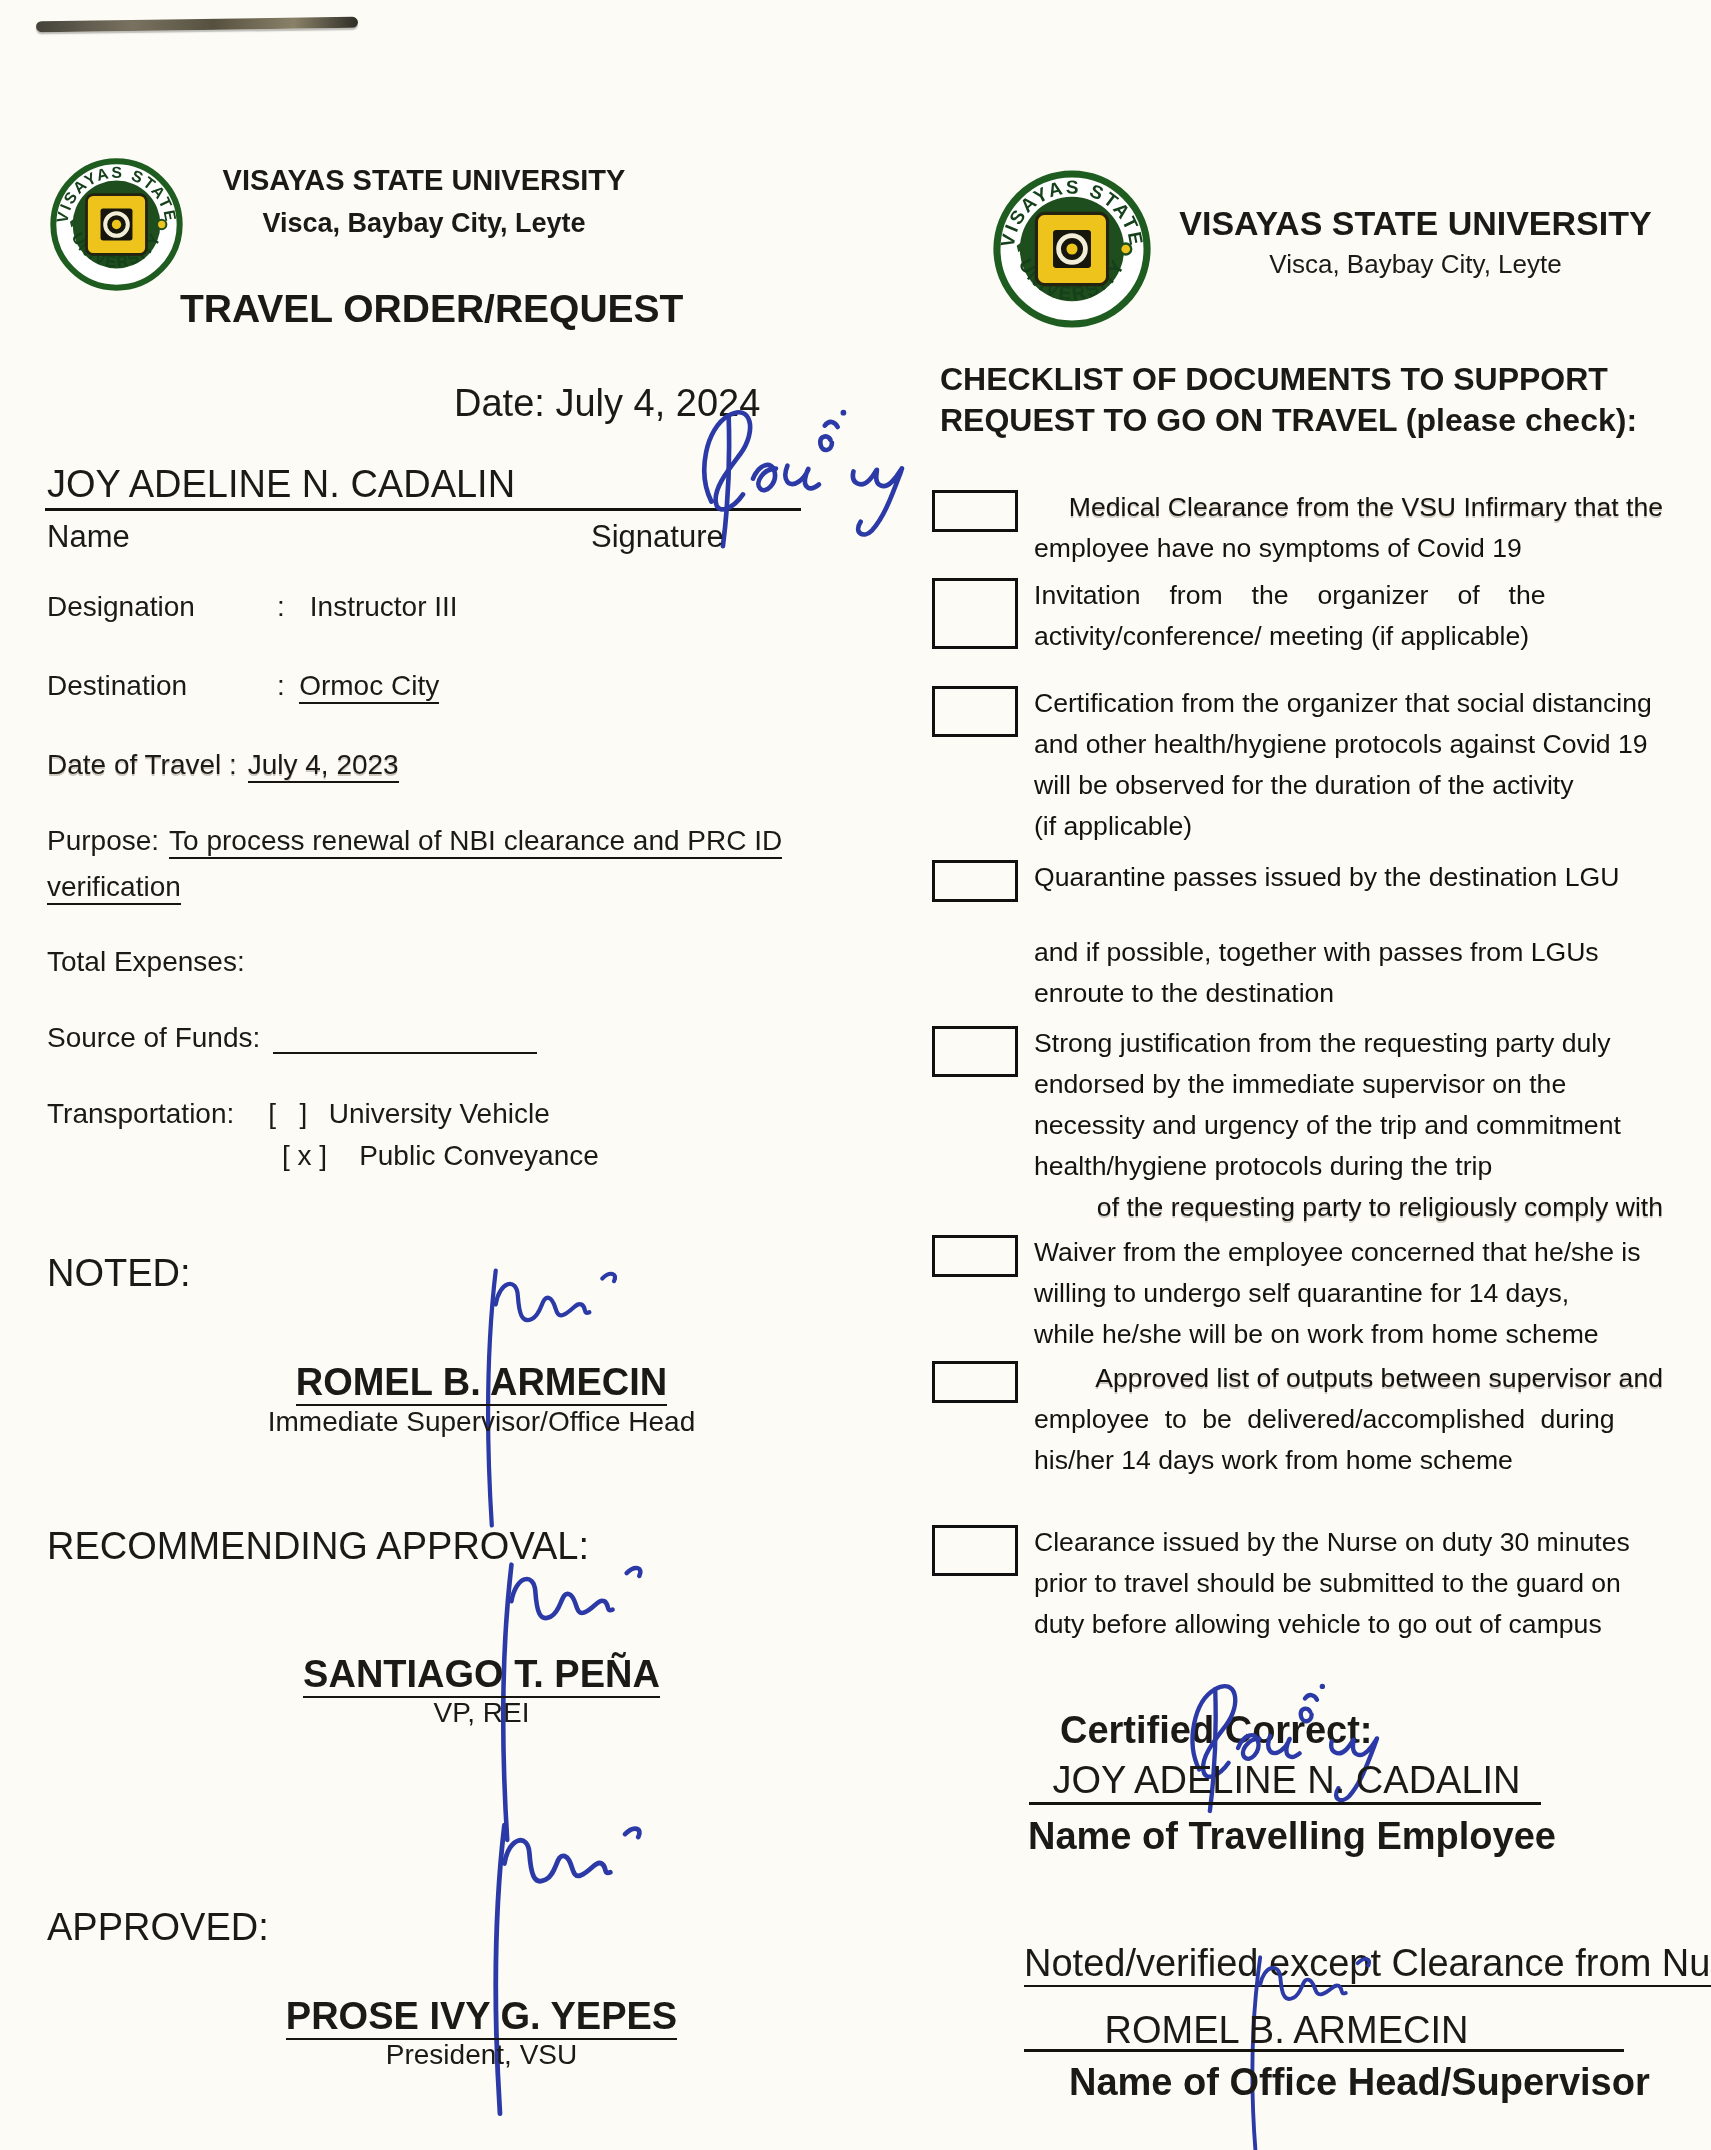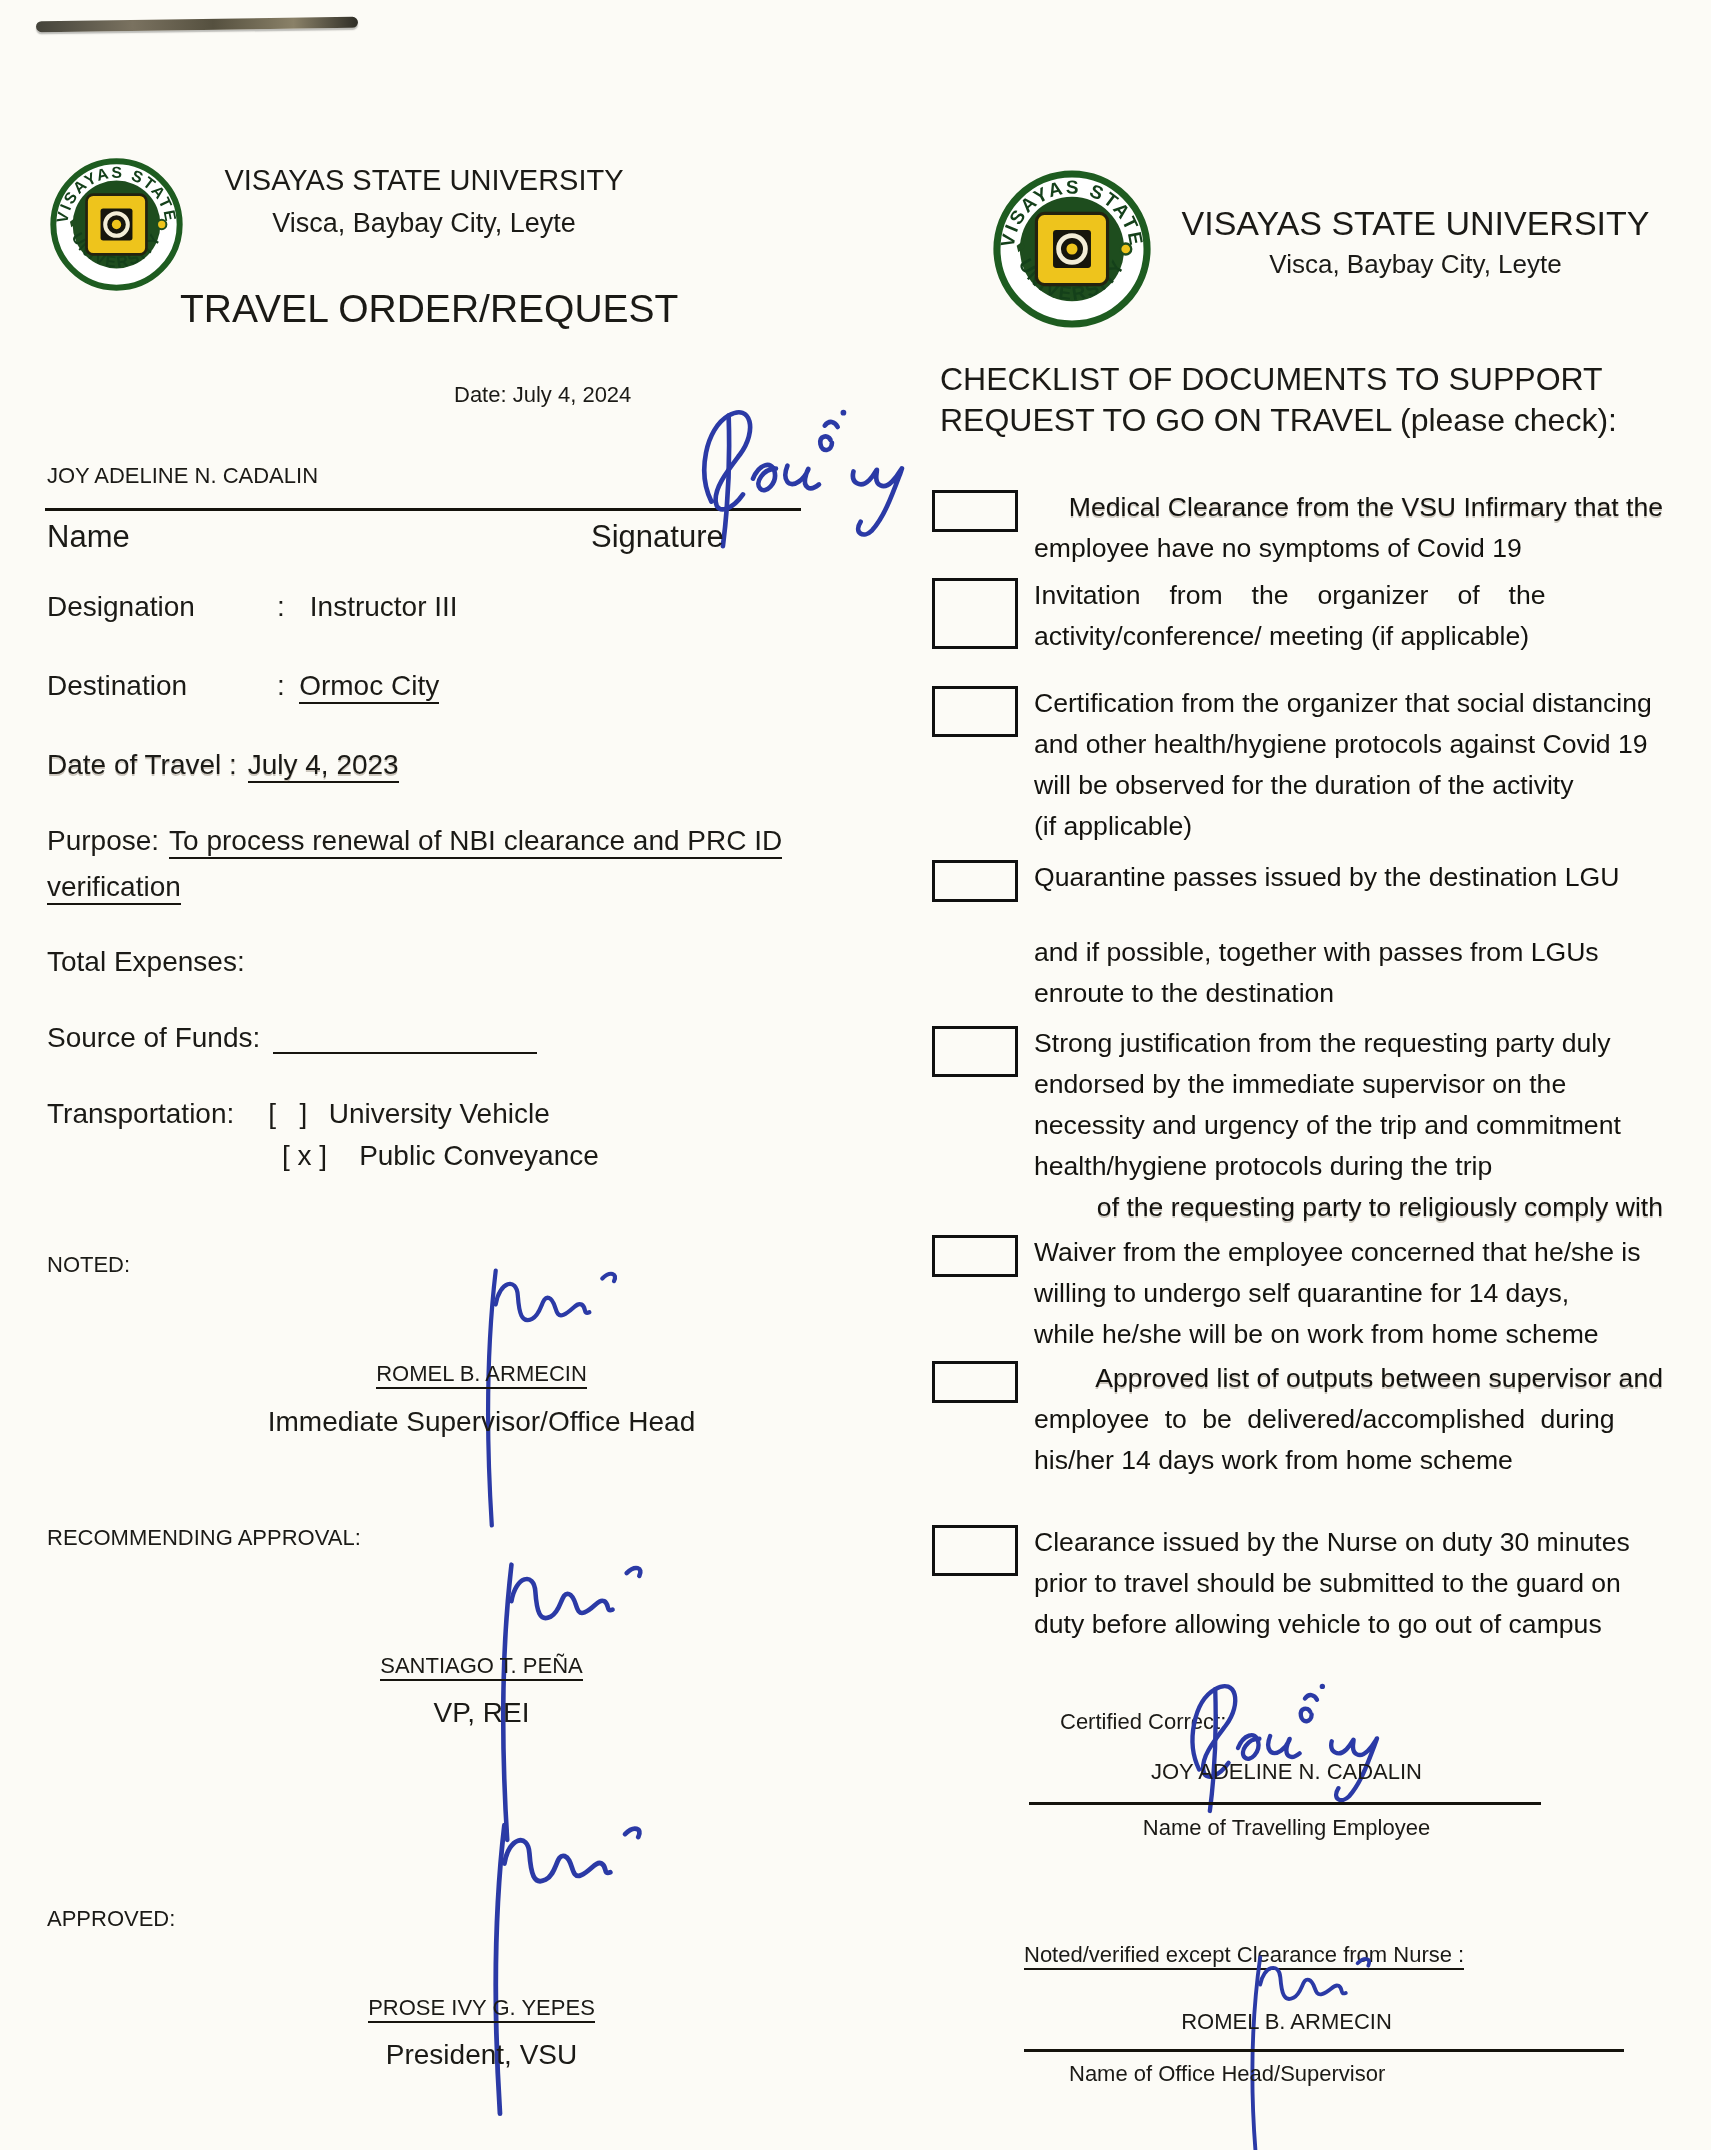--- a/index.html
+++ b/index.html
@@ -3,24 +3,24 @@
 <meta charset="utf-8">
 <style>
   html,body { margin:0; padding:0; background:#e8e6e0; }
   .page {
     position:relative; width:1712px; height:2151px; overflow:hidden;
     background:#fcfbf6;
     font-family:"Liberation Sans", sans-serif;
     color:#1b1a16;
   }
   .t { position:absolute; white-space:nowrap; color:#1b1a16; line-height:1.15; }
-  .b { font-weight:normal; }
+  .b { font-weight:bold; }
   .ctr { text-align:center; }
   .f36{font-size:26px}.f38{font-size:31px}.f39{font-size:28px}
-  .f40{font-size:22px}.f45{font-size:32px}
+  .f40{font-size:38px}.f45{font-size:32px}
   .ul { border-bottom:2.9px solid #17150f; padding-bottom:1px; }
   .ghost { text-shadow:0 2.2px 0 rgba(95,80,60,.30);text-align:right; }
   .artifact {
     position:absolute; left:36px; top:18.7px; width:322px; height:10.8px;
     background:linear-gradient(90deg,#44433a,#7a7260 30%,#55503f 55%,#8a8168 80%,#2e2d26);
     border-radius:5.7px; transform:rotate(-0.8deg);
     box-shadow:0 2.2px 1.4px rgba(0,0,0,.25);
   }
   .hline { position:absolute; border-top:3.6px solid #15130d; }
   .blank { display:inline-block; border-bottom:2.9px solid #17150f; height:27px; vertical-align:bottom; }

